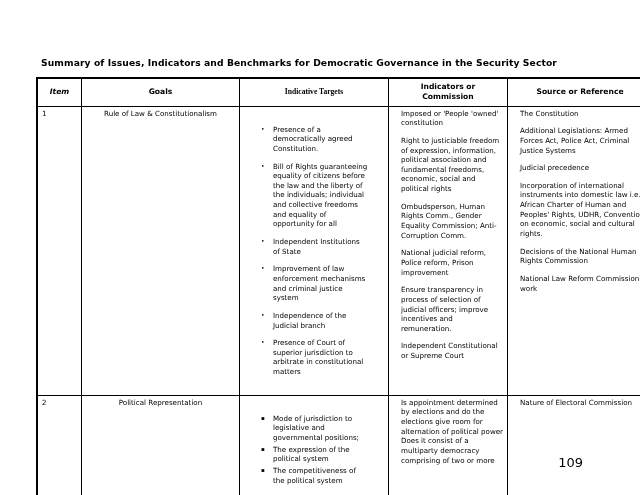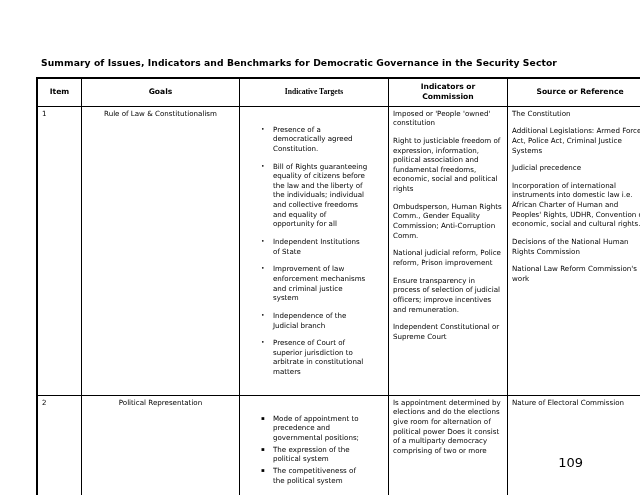--- a/index.html
+++ b/index.html
@@ -52,21 +52,21 @@
     font-weight: bold;
     font-size: 7.6px;
     padding-top: 3px;
     padding-bottom: 3px;
     vertical-align: middle;
   }
   
   table.matrix {
     border: 2px solid #000000;
   }
-  thead th.th-item { width: 35px; }
+  thead th.th-item { width: 35px; font-style: italic; }
   thead th.th-goals { width: 149px; }
   thead th.th-targets { width: 140px; font-family: Liberation Serif, serif; }
   thead th.th-indicators { width: 110px; }
   thead th.th-source { width: 136px; }
 
   td.c-item { text-align: left; }
   td.c-goals { text-align: center; }
 
   ul.bullets {
     margin: 16px;
@@ -87,21 +87,21 @@
     left: 1px;
     top: 0px;
     font-size: 6px;
     line-height: 1.45;
   }
   ul.bullets.square li .bul {
     font-size: 5.6px;
     top: 0.3px;
   }
   p.para {
-    margin: 0 0 8px 0;
+    margin: 0 0 8px 8px;
   }
   p.para:last-child { margin-bottom: 0; }
 
   .page-number {
     position: absolute;
     right: 33px;
     top: 455px;
     font-size: 13px;
   }
 </style>
@@ -156,21 +156,21 @@
           <p class="para">Decisions of the National Human Rights Commission</p>
           <p class="para">National Law Reform Commission's work</p>
         </td>
       </tr>
 
       <tr>
         <td class="c-item">2</td>
         <td class="c-goals">Political Representation</td>
         <td>
           <ul class="bullets square tight">
-            <li><span class="bul">▪</span><span>Mode of appointment to precedence and governmental positions;</span></li>
+            <li><span class="bul">▪</span><span>Mode of jurisdiction to legislative and governmental positions;</span></li>
             <li><span class="bul">▪</span><span>The expression of the political system</span></li>
             <li><span class="bul">▪</span><span>The competitiveness of the political system</span></li>
           </ul>
         </td>
         <td>
           <p class="para">Is appointment determined by elections and do the elections give room for alternation of political power Does it consist of a multiparty democracy comprising of two or more</p>
         </td>
         <td>
           <p class="para">Nature of Electoral Commission</p>
         </td>

